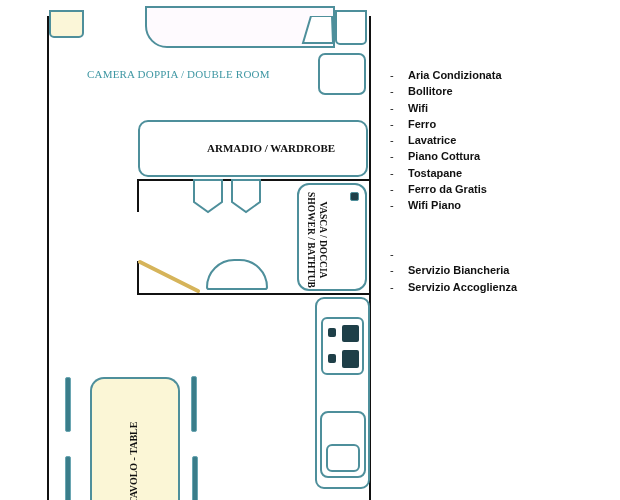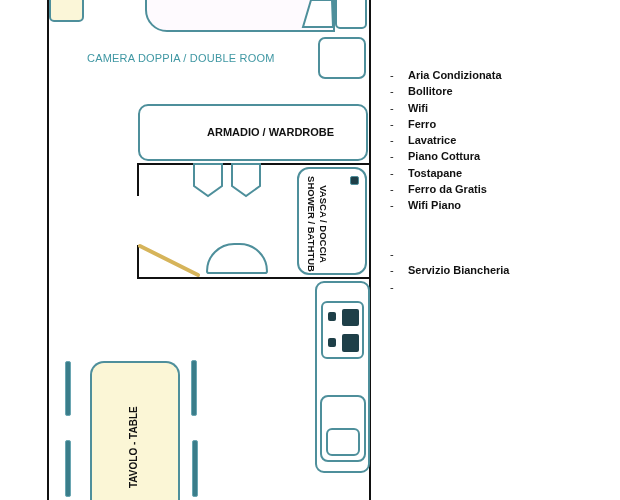--- a/index.html
+++ b/index.html
@@ -12,21 +12,21 @@
   .furn-label { position:absolute; color:#111; font-weight:bold; font-size:11px; white-space:nowrap; }
   .list { position:absolute; left:390px; margin:0; padding:0; list-style:none; }
   .list li { position:relative; height:16.3px; font-size:11px; font-weight:bold; color:#111; padding-left:18px; line-height:16px; white-space:nowrap; }
   .list li .dash { position:absolute; left:0; top:0; font-weight:normal; }
   .chair { position:absolute; width:4px; background:#3a7d8a; border:1px solid #6aa6b2; border-radius:2px; }
   .burner { position:absolute; background:#1e3f48; border-radius:2px; }
 </style>
 </head>
 <body>
 
-<div class="abs" style="left:0;top:0;width:380px;height:364px;">
+<div class="abs" style="left:0;top:16px;width:380px;height:364px;font-family:Liberation Serif, serif;">
 
   <div class="wall-v" style="left:47px;top:0;height:500px;"></div>
   <div class="wall-v" style="left:369px;top:0;height:500px;"></div>
 
   <div class="abs teal" style="left:49px;top:-6px;width:35px;height:28px;border-radius:0 0 5px 5px;background:#fbf6d8;"></div>
 
   <div class="abs teal" style="left:145px;top:-10px;width:190px;height:42px;border-radius:0 0 0 22px;background:#fefafe;border-left-width:2px;"></div>
 
   <svg class="abs" style="left:300px;top:0;" width="40" height="32">
     <polygon points="11,0 3,27 33,27 32,0" fill="#fff" stroke="#4e8f9b" stroke-width="2"></polygon>
@@ -99,14 +99,14 @@
   <li><span class="dash">-</span><span>Lavatrice</span></li>
   <li><span class="dash">-</span><span>Piano Cottura</span></li>
   <li><span class="dash">-</span><span>Tostapane</span></li>
   <li><span class="dash">-</span><span>Ferro da Gratis</span></li>
   <li><span class="dash">-</span><span>Wifi Piano</span></li>
 </ul>
 
 <ul class="list" style="top:246px;">
   <li><span class="dash">-</span></li>
   <li><span class="dash">-</span><span>Servizio Biancheria</span></li>
-  <li><span class="dash">-</span></li>
+  <li><span class="dash">-</span><span>Servizio Accoglienza</span></li>
 </ul>
 
 </body></html>

